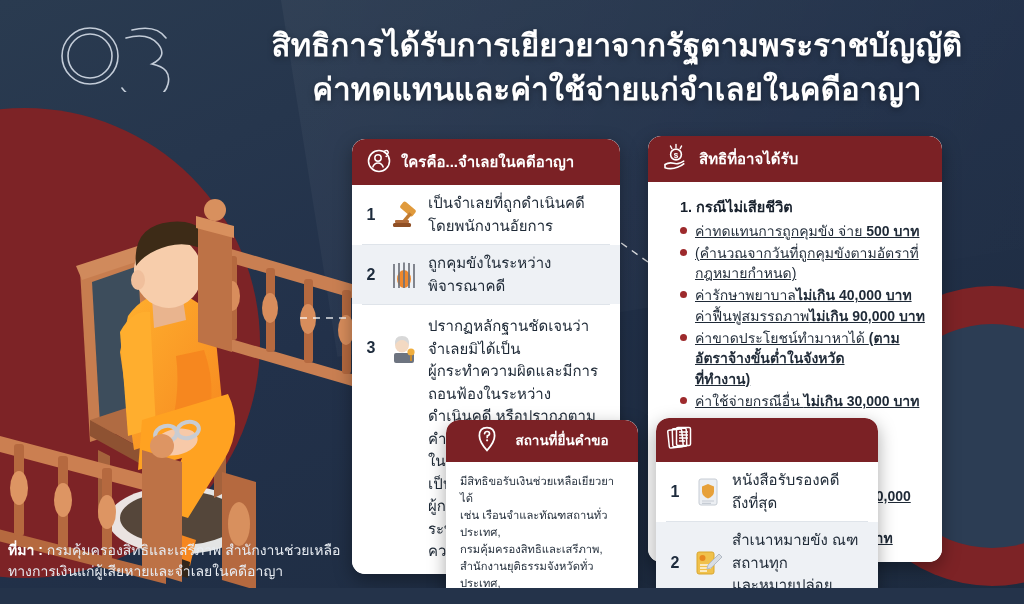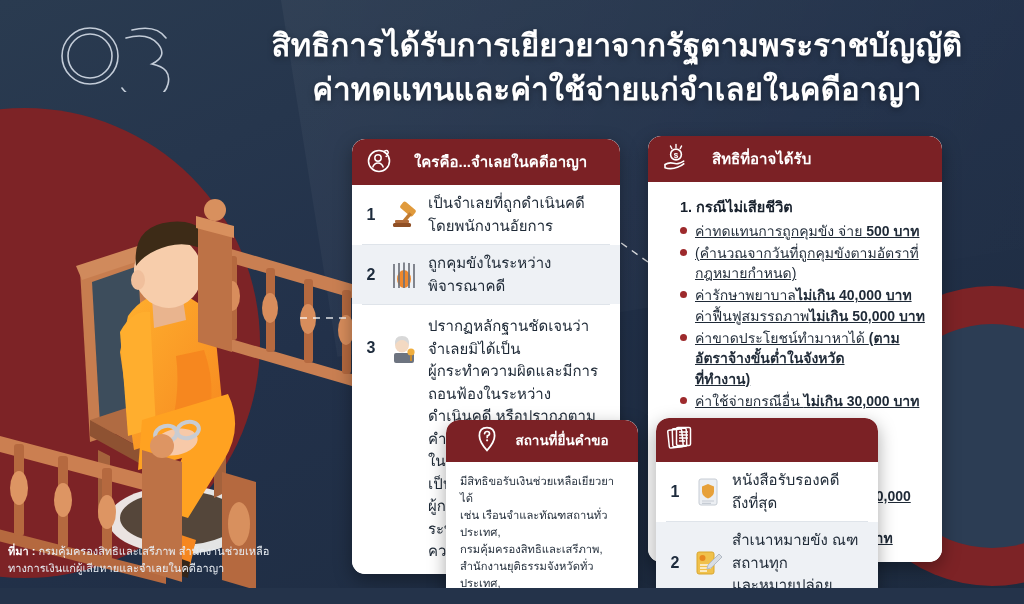--- a/index.html
+++ b/index.html
@@ -84,21 +84,21 @@
     border-radius: 13px;
     overflow: hidden;
     box-shadow: 0 6px 18px rgba(0,0,0,.34);
     background: #ffffff;
   }
   .card-head {
     background: #7b2125;
     color: #fff;
     display: flex;
     align-items: center;
-    gap: 22px;
+    gap: 9px;
     padding: 8px 14px;
     border-radius: 13px 13px 0 0;
   }
   .card-head.center { justify-content: center; }
   .card-head .head-ic { flex: 0 0 auto; display: block; }
   .card-title {
     font-size: 15px;
     font-weight: bold;
     line-height: 1.28;
     white-space: pre-line;
@@ -164,23 +164,23 @@
   .place-body p {
     font-size: 11.2px;
     line-height: 1.52;
     color: #1f2a37;
     white-space: pre-line;
   }
 
   
   .footer {
     position: absolute;
-    left: 8px; bottom: 28px;
+    left: 8px; bottom: 22px;
     width: 380px;
-    font-size: 11px;
+    font-size: 14px;
     line-height: 1.5;
     color: #e7ecf2;
     white-space: pre-line;
   }
   .footer b { color: #ffffff; font-weight: bold; }
   .footer-bar {
     position: absolute;
     left: 0; bottom: 0;
     width: 1024px; height: 16px;
     background: #24334a;
@@ -395,21 +395,21 @@
       </span>
       <span class="card-title">สิทธิที่อาจได้รับ</span>
     </div>
     <div class="card-body rights-body">
 
       <div class="sec-title">1. กรณีไม่เสียชีวิต</div>
       <ul class="bullets">
         <li>ค่าทดแทนการถูกคุมขัง จ่าย <b>500 บาท</b></li>
         <li>(คำนวณจากวันที่ถูกคุมขังตามอัตราที่กฎหมายกำหนด)</li>
         <li>ค่ารักษาพยาบาล<b>ไม่เกิน 40,000 บาท</b>
-ค่าฟื้นฟูสมรรถภาพ<b>ไม่เกิน 50,000 บาท</b></li>
+ค่าฟื้นฟูสมรรถภาพ<b>ไม่เกิน 90,000 บาท</b></li>
         <li>ค่าขาดประโยชน์ทำมาหาได้ <b>(ตามอัตราจ้างขั้นต่ำในจังหวัด
 ที่ทำงาน)</b></li>
         <li>ค่าใช้จ่ายกรณีอื่น <b>ไม่เกิน 30,000 บาท</b></li>
       </ul>
 
       <div class="sec-title" style="margin-top:5px;">2. กรณีเสียชีวิต</div>
       <ul class="bullets">
         <li>ค่าทดแทน <b>100,000 บาท</b></li>
         <li>ค่าจัดการศพ <b>20,000 บาท</b></li>
         <li>ค่าขาดอุปการะเลี้ยงดู<b>ไม่เกิน 40,000 บาท</b></li>

